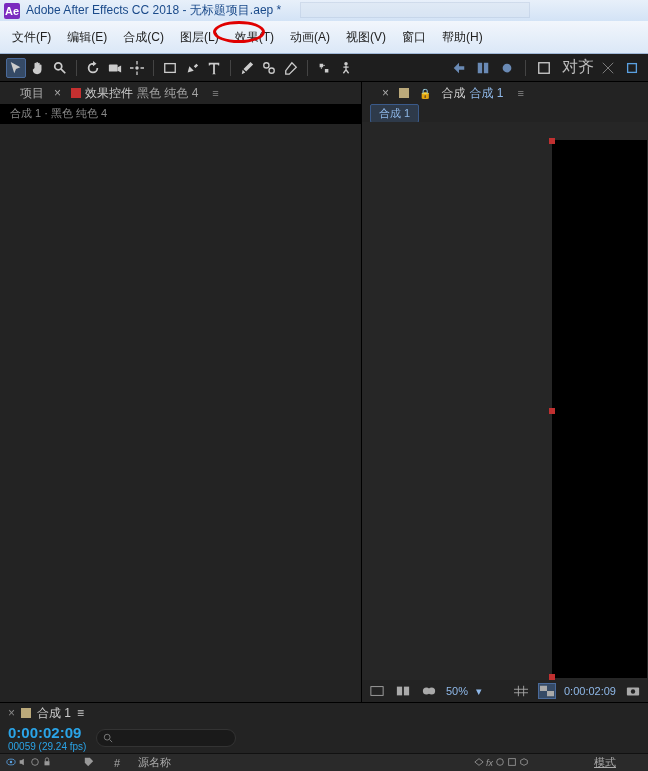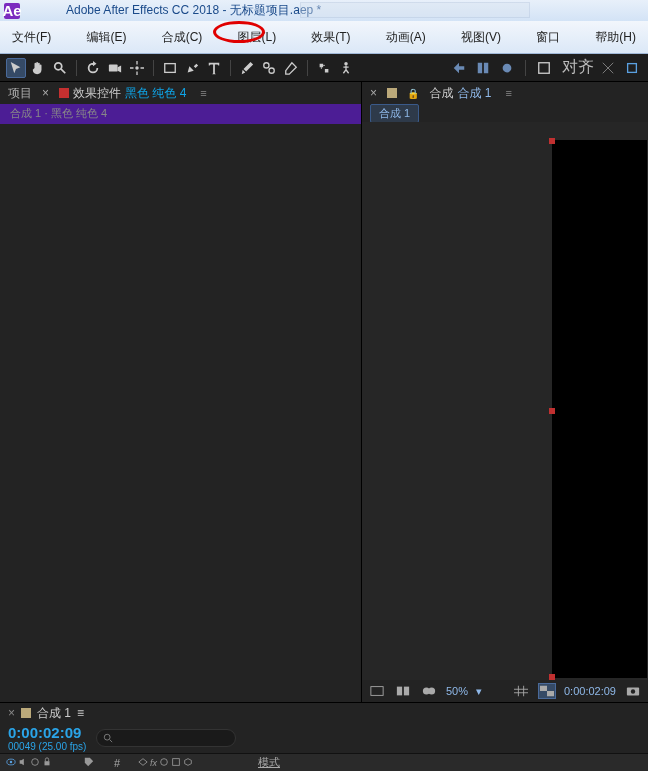--- a/index.html
+++ b/index.html
@@ -1,49 +1,49 @@
 <!DOCTYPE html>
 <html><head>
 <meta charset="utf-8">
 <style>
   * { margin:0; padding:0; box-sizing:border-box; font-family:"Microsoft YaHei","SimSun",sans-serif; }
   body { width:648px; height:771px; background:#1e1e1e; overflow:hidden; position:relative; }
 
   
   .titlebar { height:21px; background:linear-gradient(#e8f0fa,#d3e3f6); display:flex; align-items:center; padding:0 4px; font-size:12px; color:#333; }
-  .titlebar .logo { width:16px; height:16px; background:#7b2bbf; border-radius:2px; display:flex; align-items:center; justify-content:center; color:#fff; font-size:15px; font-weight:bold; margin-right:6px; }
-  .titlebar .title { color:#1a4a8a; font-size:12px; white-space:nowrap;margin-left:40px; }
-
-  
-  .menubar { height:21px; background:linear-gradient(#f2f6fc,#dbe8f7); display:flex; align-items:center; padding:16px 4px; font-size:12px; color:#222; border-bottom:1px solid #a0b8d8;justify-content:space-between; }
+  .titlebar .logo { width:16px; height:16px; background:#7b2bbf; border-radius:2px; display:flex; align-items:center; justify-content:center; color:#fff; font-size:11px; font-weight:bold; margin-right:6px; }
+  .titlebar .title { color:#1a4a8a; font-size:12px; white-space:nowrap; }
+
+  
+  .menubar { height:21px; background:linear-gradient(#f2f6fc,#dbe8f7); display:flex; align-items:center; padding:16px 4px; font-size:12px; color:#222; border-bottom:1px solid #a0b8d8; }
   .menubar .menuitem { padding:2px 8px; cursor:pointer; position:relative; }
   .annot-ellipse { position:absolute; border:3px solid #e00000; border-radius:50%; pointer-events:none; }
 
   
   .toolbar { height:28px; background:#1e1e1e; border-bottom:1px solid #000; display:flex; align-items:center; padding:0 6px; gap:2px; }
   .tool { width:20px; height:20px; display:flex; align-items:center; justify-content:center; color:#ccc; font-size:14px; border-radius:2px; cursor:pointer; }
   .tool.active { background:#354a66; border:1px solid #4a6a9a; }
   .tool svg { width:14px; height:14px; fill:#ccc; }
   .toolsep { width:1px; height:16px; background:#444; margin:0 4px; }
   .toolbar .right { margin-left:auto; display:flex; align-items:center; gap:4px; }
   .snap-label { color:#bbb; font-size:16px; margin-left:4px; }
 
   
   .panelrow { display:flex; height:620px; }
   .leftpanel { width:362px; background:#232323; display:flex; flex-direction:column; border-right:1px solid #000; }
   .rightpanel { flex:1; background:#232323; display:flex; flex-direction:column; }
 
   
-  .tabheader { height:22px; display:flex; align-items:center; padding:0 8px; font-size:12px; color:#aaa; gap:10px; background:#232323; }
+  .tabheader { height:22px; display:flex; align-items:center; padding:0 8px; font-size:12px; color:#aaa; gap:10px; background:#232323;margin-left:12px; }
   .tabheader .tab { display:flex; align-items:center; gap:4px; }
   .tabheader .tab.active { color:#ccc;justify-content:space-between; }
   .tabheader .menu3 { font-size:11px; color:#888; padding:0 4px; }
   .colorchip { width:10px; height:10px; display:inline-block; }
 
-  .panel-sub { height:20px; padding:2px 10px; font-size:11px; color:#888; background:#4c1d95; }
+  .panel-sub { height:20px; padding:2px 10px; font-size:11px; color:#888; background:#000000; }
   .panel-body { flex:1; background:#232323; }
 
   
   .comptab { height:18px; display:flex; align-items:center; padding:0 8px; }
   .comptab .chip { background:#2e3a4a; color:#8fb8e8; font-size:11px; padding:1px 8px; border-radius:2px; border:1px solid #3a5a8a; }
 
   
   .viewer { flex:1; background:#262626; position:relative; overflow:hidden; }
   .viewer .blackbox { position:absolute; left:190px; top:18px; width:95px; height:538px; background:#000; }
   .viewer .handle { position:absolute; width:6px; height:6px; background:#c03030; }
@@ -218,21 +218,21 @@
 
   <div class="leftpanel">
     <div class="tabheader">
       <div class="tab">
         <span>项目</span>
       </div>
       <span class="close">×</span>
       <div class="tab active">
         <span class="colorchip" style="background:#c43030"></span>
         <span>效果控件</span>
-        <span style="color:#0ea5e9">黑色 纯色 4</span>
+        <span style="color:#a3a3a3">黑色 纯色 4</span>
       </div>
       <span class="menu3">≡</span>
     </div>
     <div class="panel-sub">合成 1 · 黑色 纯色 4</div>
     <div class="panel-body"></div>
   </div>
 
   <div class="rightpanel">
     <div class="tabheader">
       <span class="close">×</span>
@@ -299,21 +299,21 @@
 <div class="timeline">
   <div class="tl-tabs">
     <span style="color:#888">×</span>
     <span class="colorchip" style="background:#bba97a"></span>
     <span>合成 1</span>
     <span class="menu3">≡</span>
   </div>
   <div class="tl-time">
     <div>
       <div class="timecode">0:00:02:09</div>
-      <div class="framerate">00049 (25.00 fps)</div>
+      <div class="framerate">00059 (29.24 fps)</div>
     </div>
     <div class="searchbox">
       <svg viewBox="0 0 12 12">
           <circle cx="5" cy="5" r="3.5" fill="none" stroke="#888"></circle>
           <path d="M8 8l3 3" stroke="#888"></path>
         </svg>
     </div>
   </div>
   <div class="tl-cols">
     <div class="tl-cell" style="width:78px;">
@@ -331,20 +331,21 @@
             <rect x="3" y="5" width="6" height="5"></rect>
             <path d="M4 5V3a2 2 0 014 0v2" fill="none" stroke="#999"></path>
           </svg></span>
     </div>
     <div class="tl-cell" style="width:30px;">
       <span class="tiny"><svg viewBox="0 0 12 12">
             <path d="M1 1h6l4 4-6 6-4-4z"></path>
           </svg></span>
     </div>
     <div class="tl-cell" style="width:24px;">#</div>
+    <div class="tl-cell" style="flex:1;">源名称</div>
     <div class="tl-cell" style="width:120px;">
       <span class="tiny"><svg viewBox="0 0 12 12">
             <path d="M1 6l5-4 5 4-5 4z" fill="none" stroke="#999"></path>
           </svg></span>
       <span class="tiny" style="font-size:9px;color:#999;font-style:italic">fx</span>
       <span class="tiny"><svg viewBox="0 0 12 12">
             <circle cx="6" cy="6" r="4" fill="none" stroke="#999"></circle>
           </svg></span>
       <span class="tiny"><svg viewBox="0 0 12 12">
             <rect x="2" y="2" width="8" height="8" fill="none" stroke="#999"></rect>

